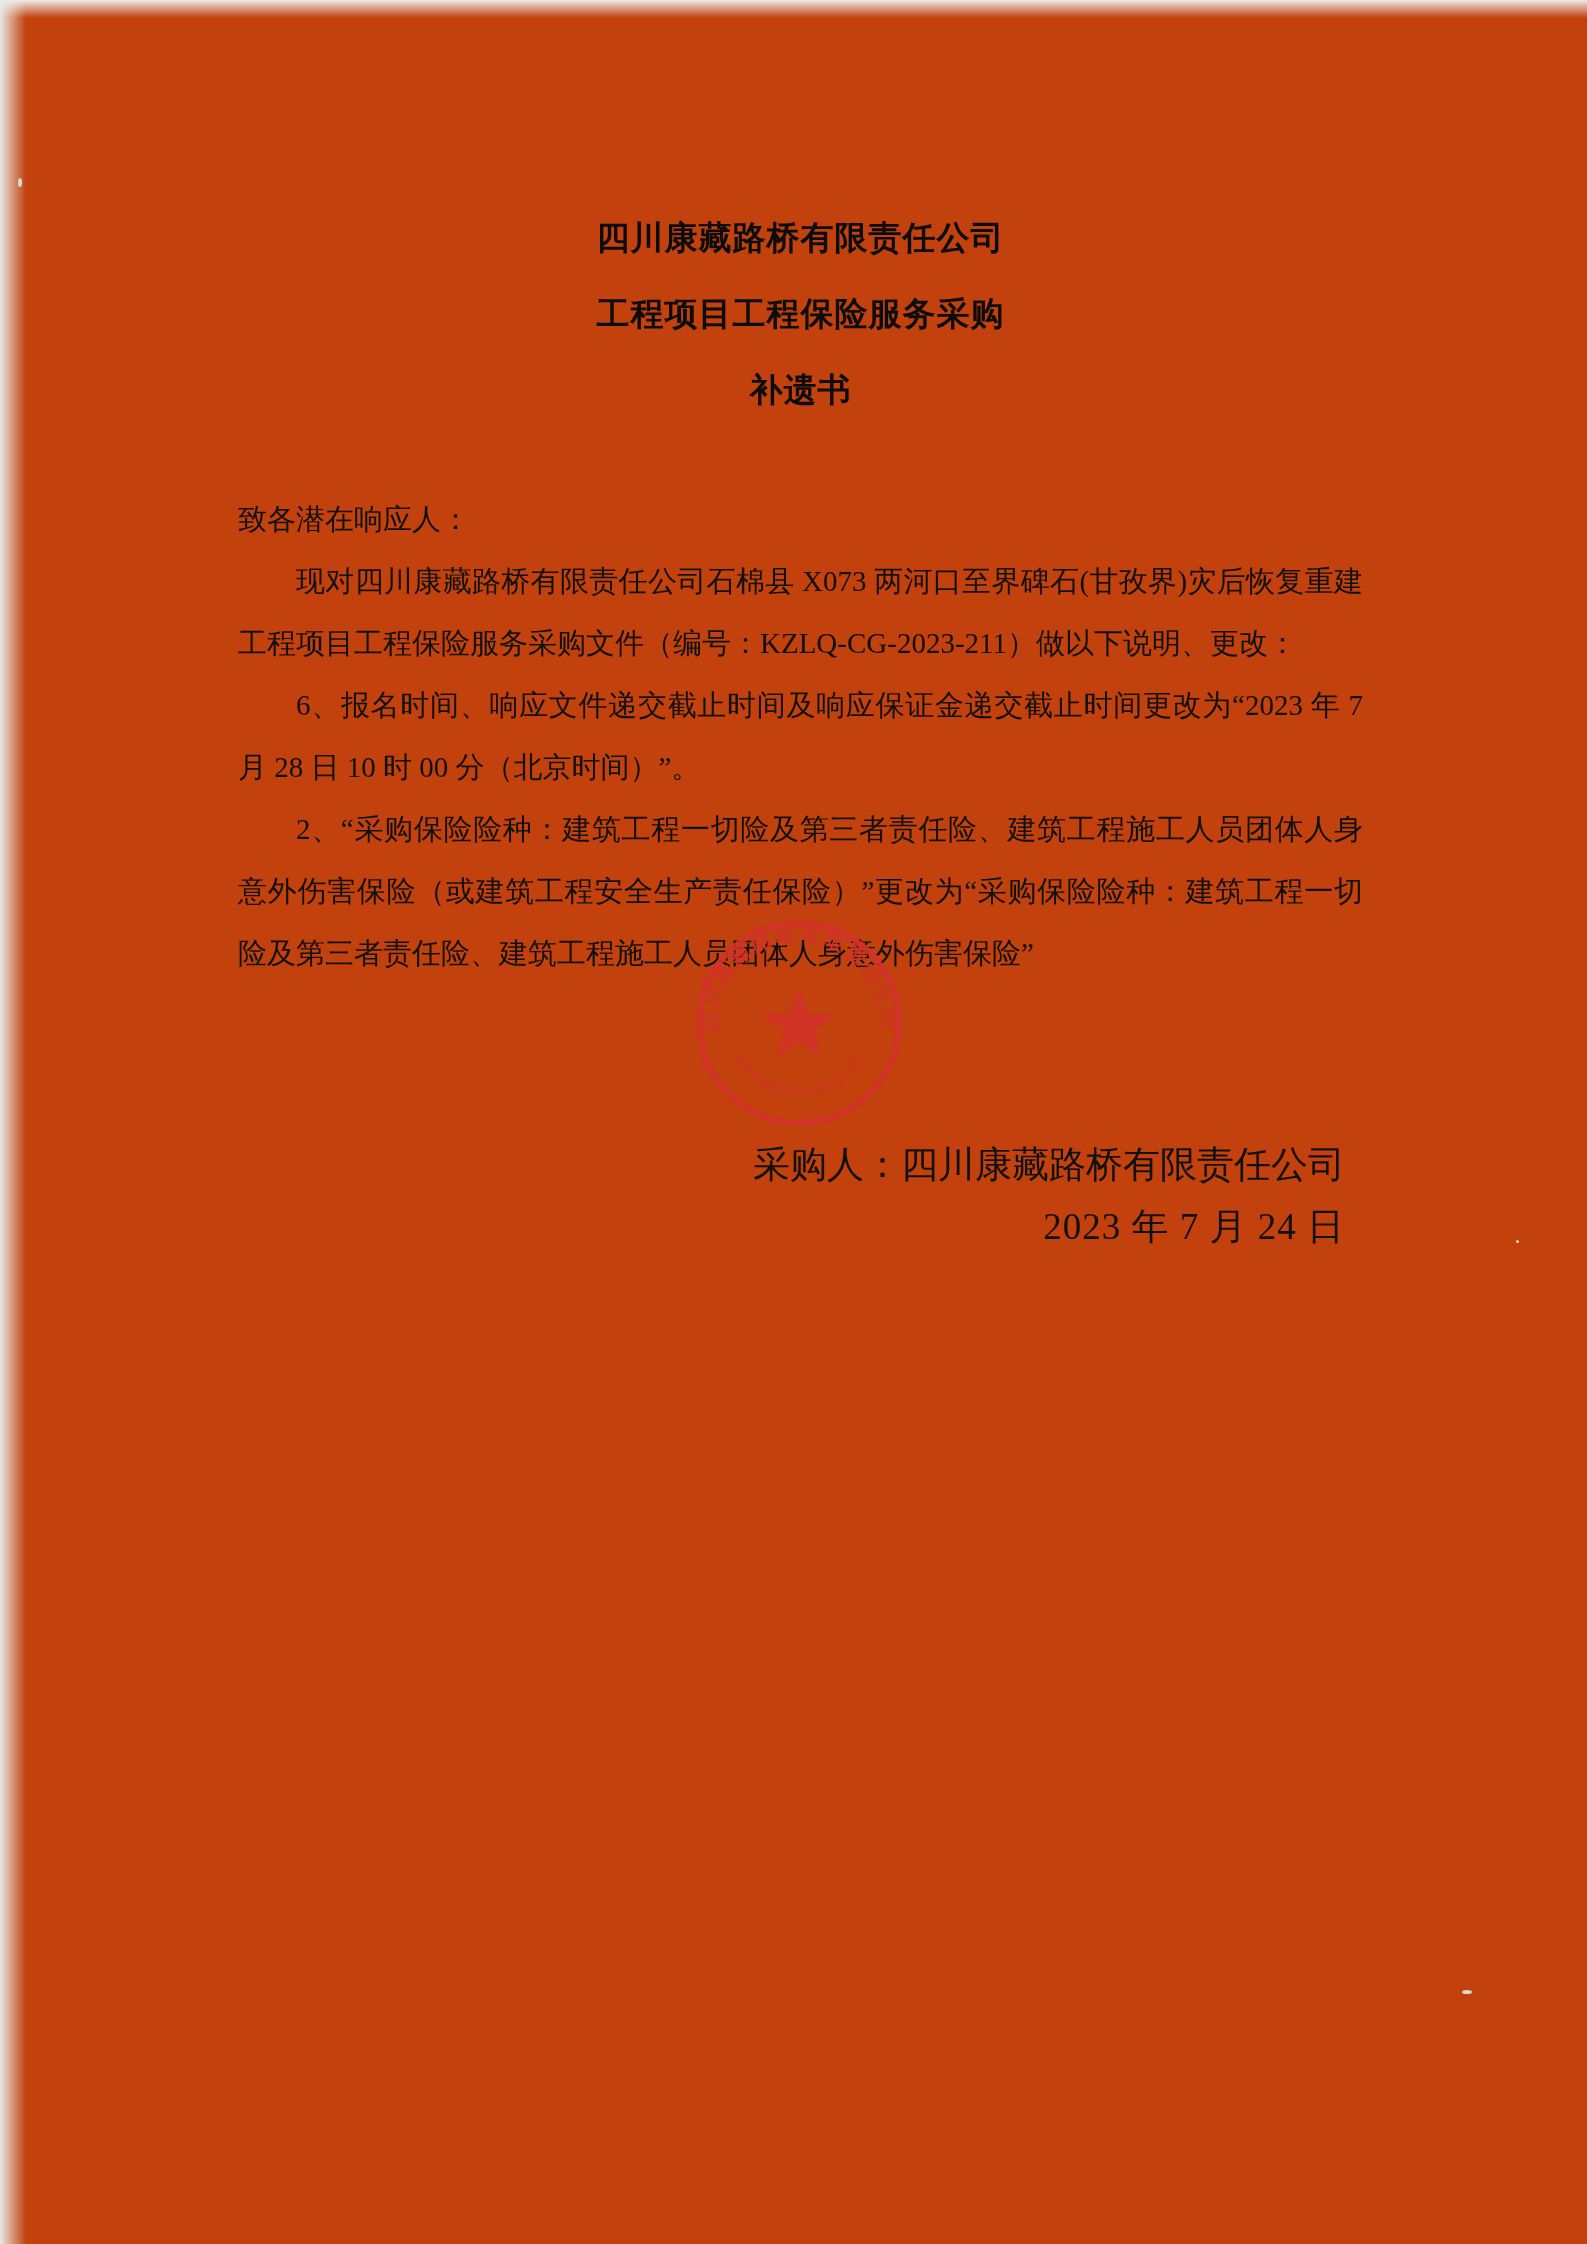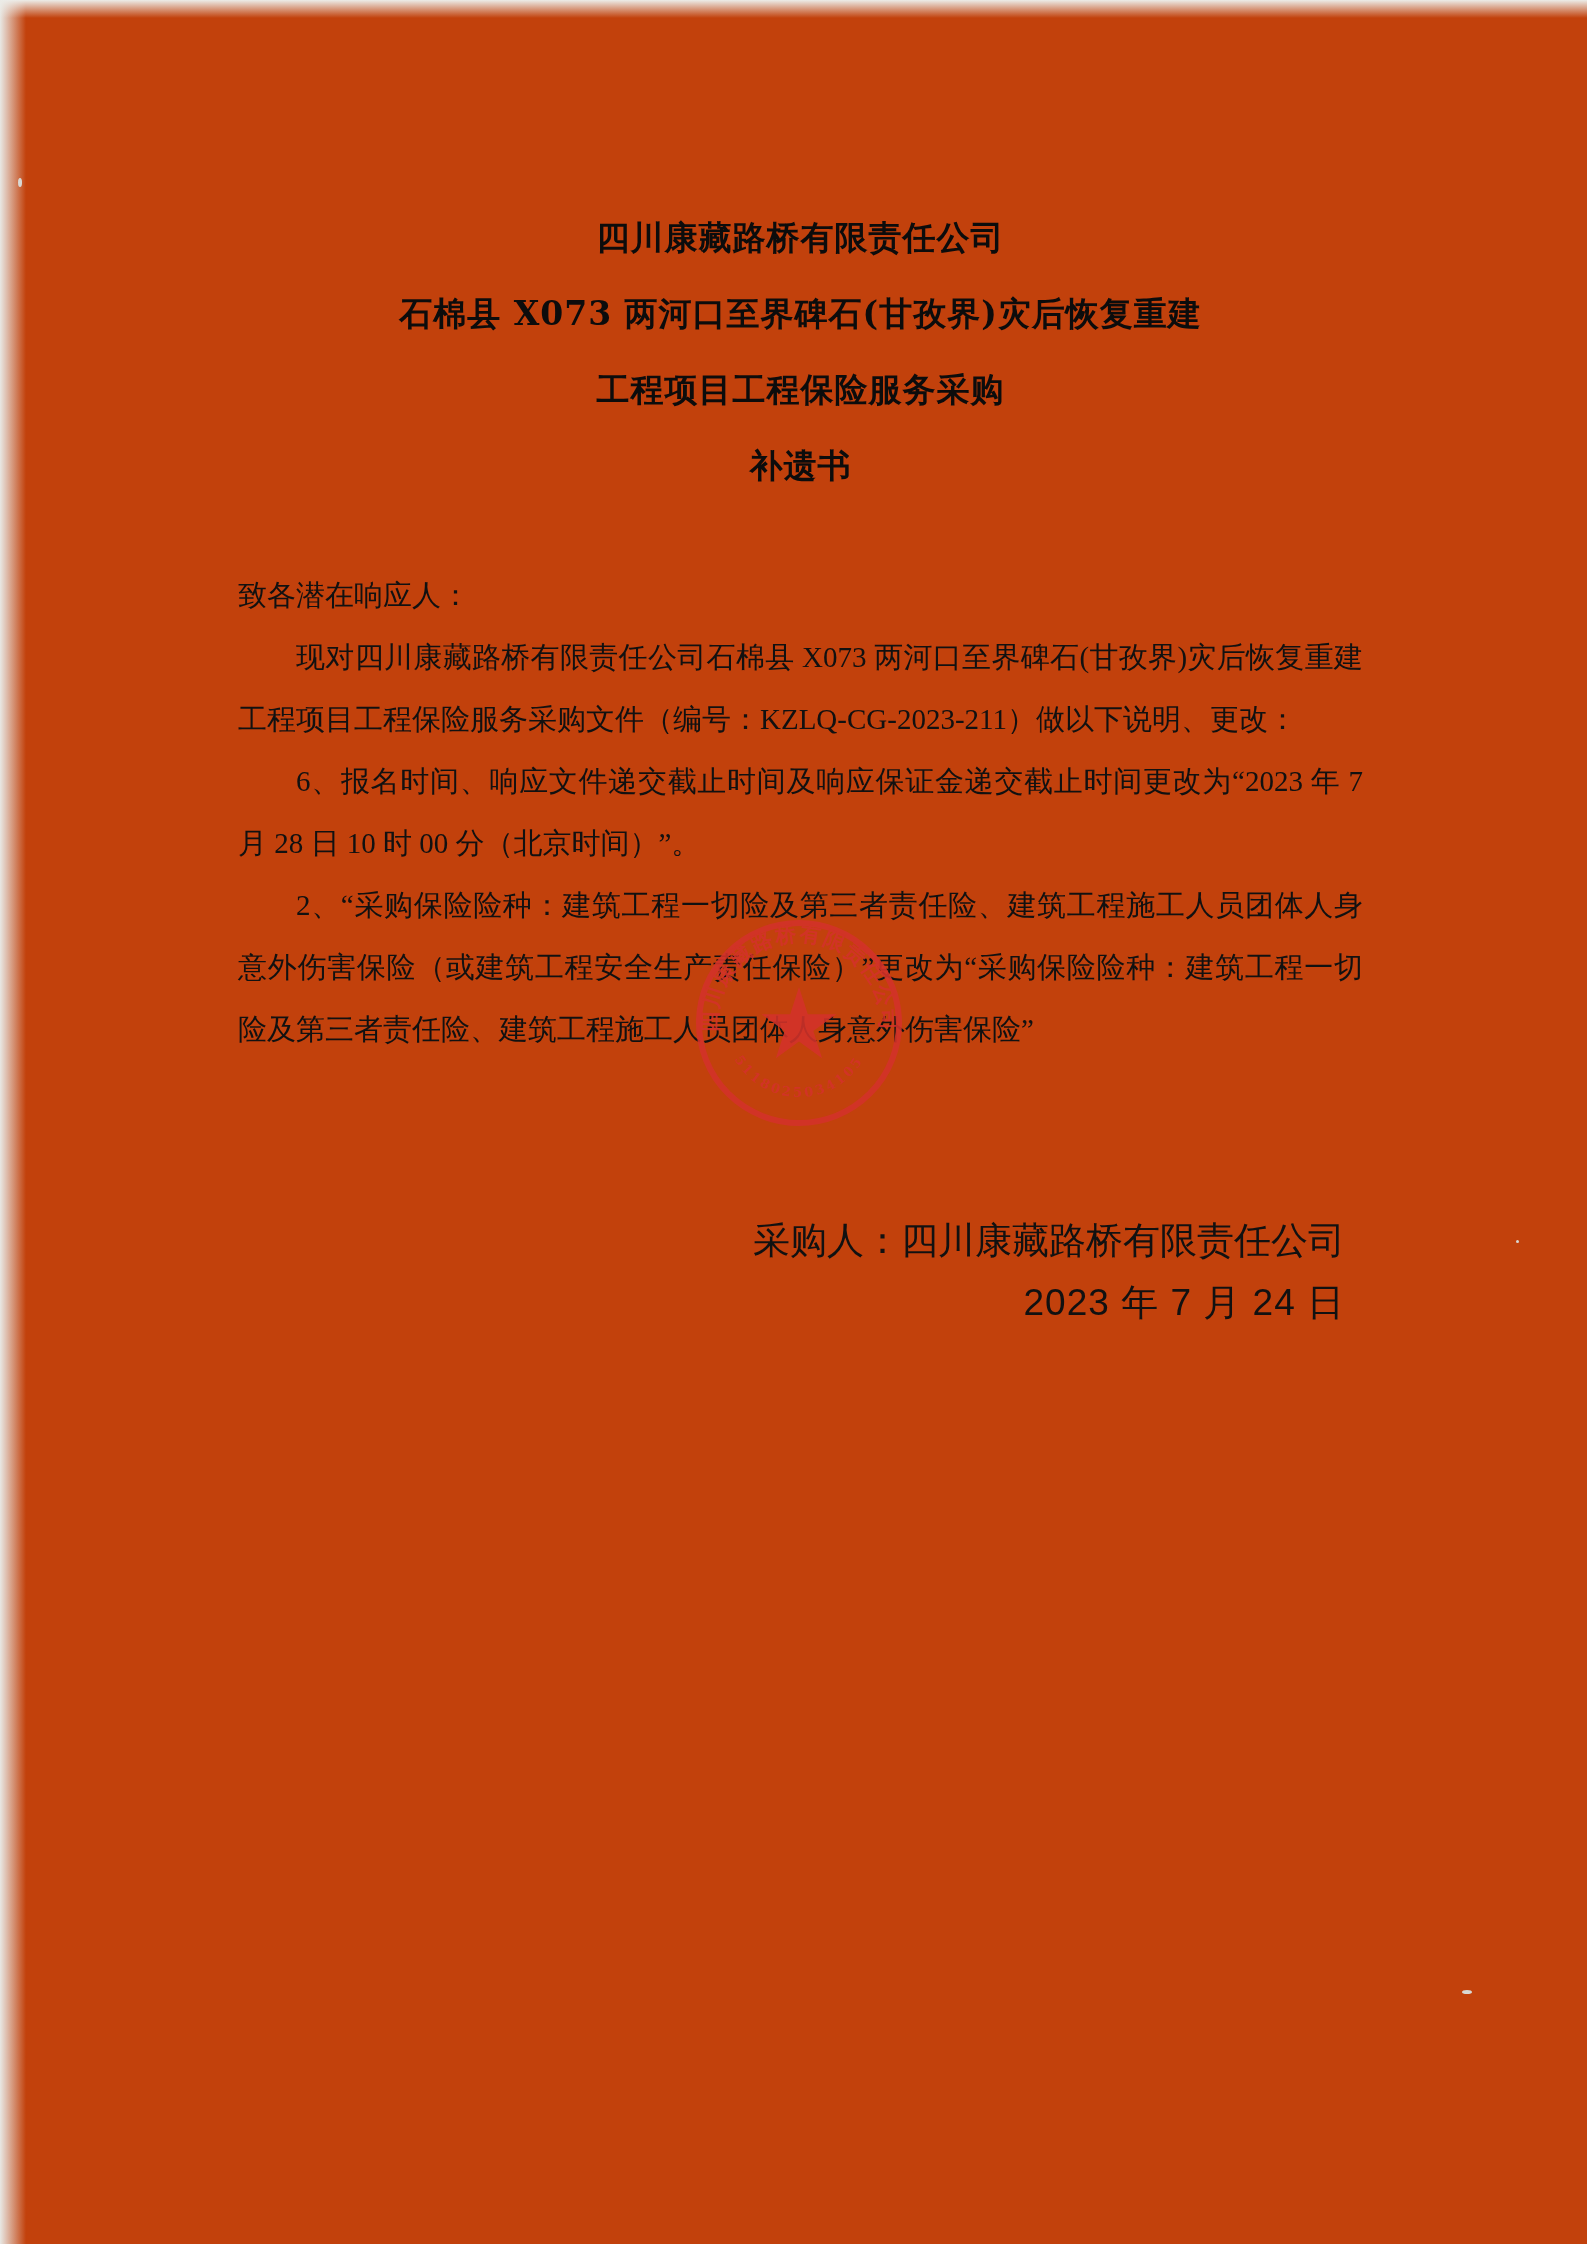--- a/index.html
+++ b/index.html
@@ -77,21 +77,21 @@
 
   .sign-block {
     margin-top: 150px;
     text-align: right;
     font-size: 37px;
     line-height: 62px;
     position: relative;
     padding-right: 18px;
   }
   .sign-date {
-    font-family: Liberation Sans, sans-serif;
+    font-family: Liberation Serif, serif;
     letter-spacing: 1px;
   }
 
   
   .seal {
     position: absolute;
     left: 693px;
     top: 917px;
     width: 212px;
     height: 212px;
@@ -111,21 +111,20 @@
   <div class="scan-edge-left"></div>
   <div class="scan-edge-top"></div>
   <div class="scan-speck" style="left:18px; top:178px; width:4px; height:9px;"></div>
   <div class="scan-speck" style="left:1462px; top:1990px; width:10px; height:4px;"></div>
   <div class="scan-speck" style="left:1516px; top:1240px; width:3px; height:3px;"></div>
 
   <div class="content">
 
     <div class="title-block">
       <div class="title-line">四川康藏路桥有限责任公司</div>
-      <div class="title-line">石棉县 X073 两河口至界碑石(甘孜界)灾后恢复重建</div>
       <div class="title-line">工程项目工程保险服务采购</div>
       <div class="title-line">补遗书</div>
     </div>
 
     <div class="body-block">
 
       <p class="para indent-1">致各潜在响应人：</p>
 
       <p class="para indent-2">
         <span>现对四川康藏路桥有限责任公司石棉县 X073 两河口至界碑石(甘孜界)灾后恢复重建工程项目工程保险服务采购文件（编号：KZLQ-CG-2023-211）做以下说明、更改：</span>

